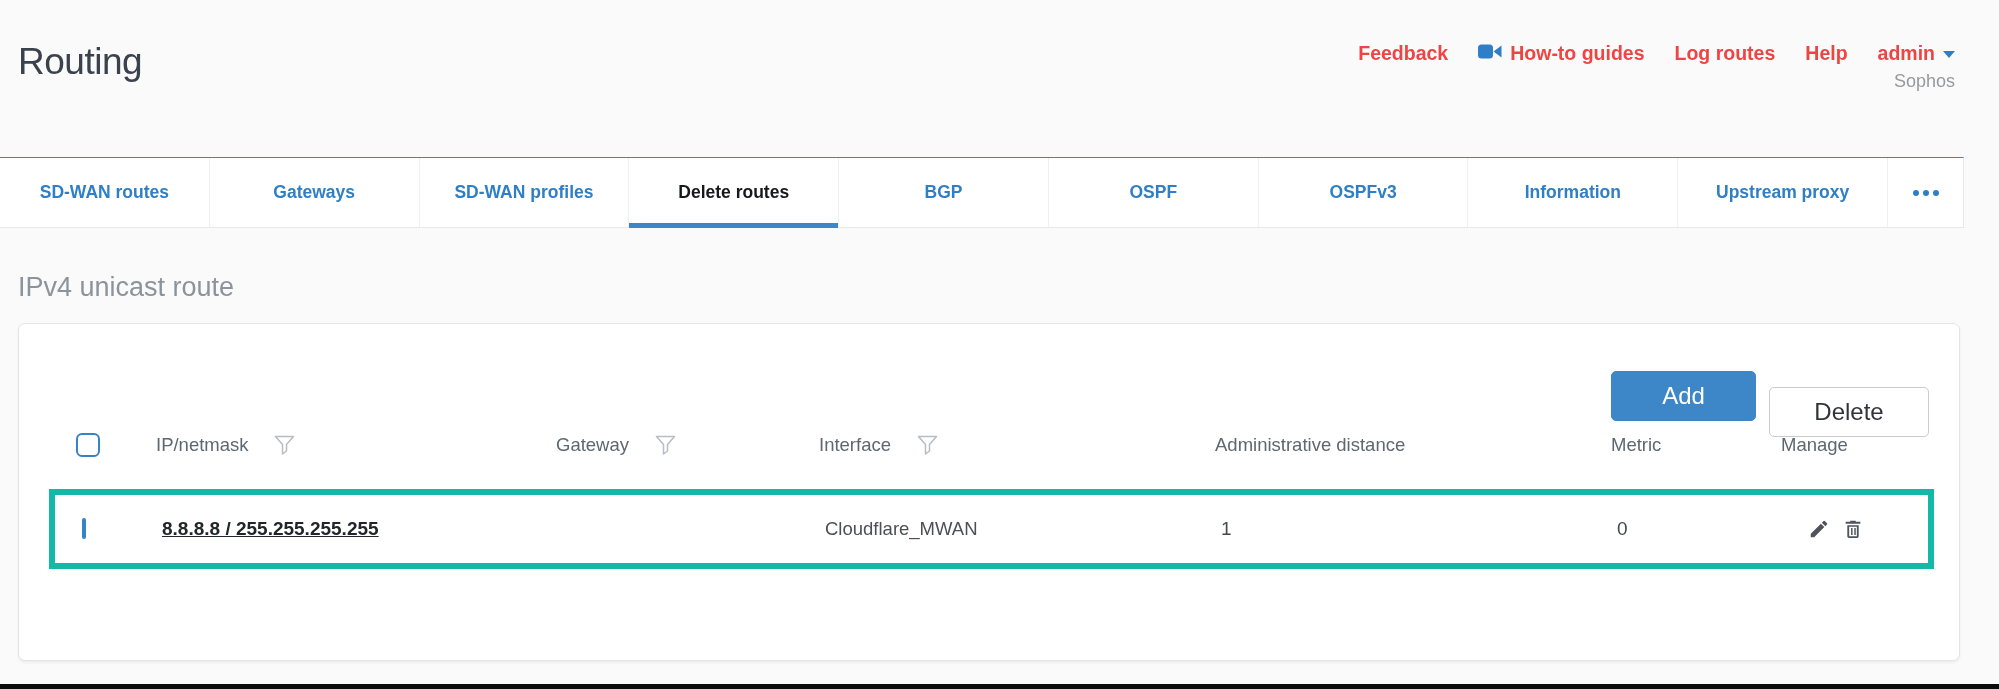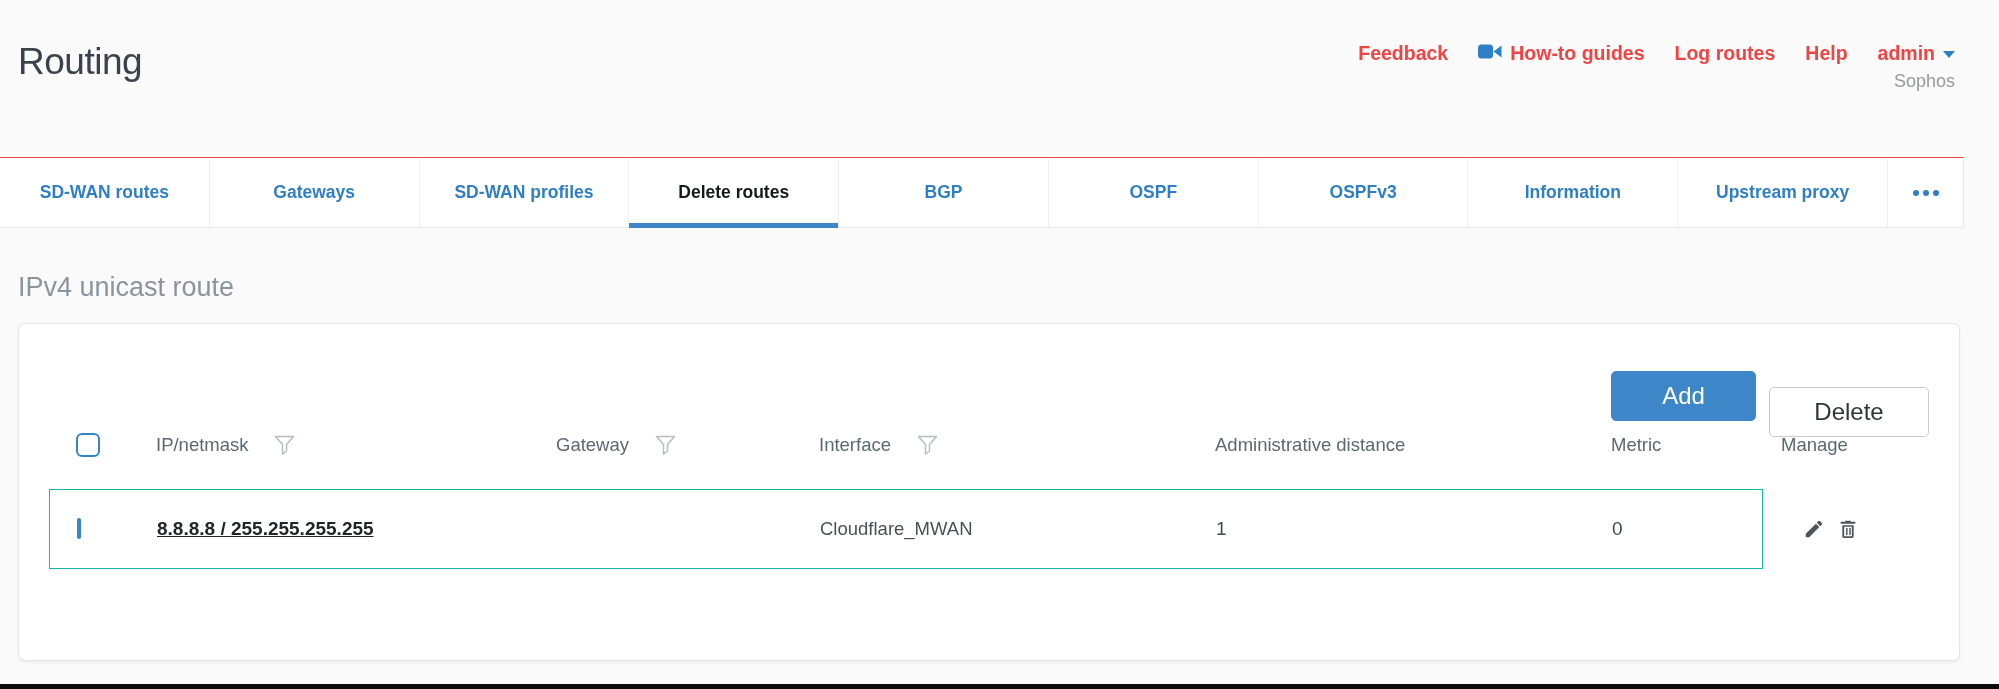--- a/index.html
+++ b/index.html
@@ -93,22 +93,22 @@
   }
   .th {
     display:flex; align-items:center; gap:24px;
     color:#5d6870; font-size:18.5px; font-weight:400;
   }
   .checkbox {
     width:24px; height:24px; border:2.5px solid #3584c6; border-radius:6px;
     background:#ffffff; margin-left:27px; cursor:pointer;
   }
   .trow {
-    position:absolute; left:30px; top:165px; width:1714px; height:80px;
-    border:1px solid #14b8a6; background:#ffffff;
+    position:absolute; left:30px; top:165px; width:1885px; height:80px;
+    border:6px solid #14b8a6; background:#ffffff;
   }
   .cell { font-size:19px; color:#43494f; }
   .ip-link {
     font-size:19px; font-weight:700; color:#22262a;
     text-decoration:underline; cursor:pointer;
   }
   .iface { font-size:18.5px; color:#4a5056; }
   .manage-cell { display:flex; align-items:center; gap:10px; padding-left:20px; }
   .icon-btn { width:24px; height:24px; display:flex; align-items:center; justify-content:center; cursor:pointer; }
 

